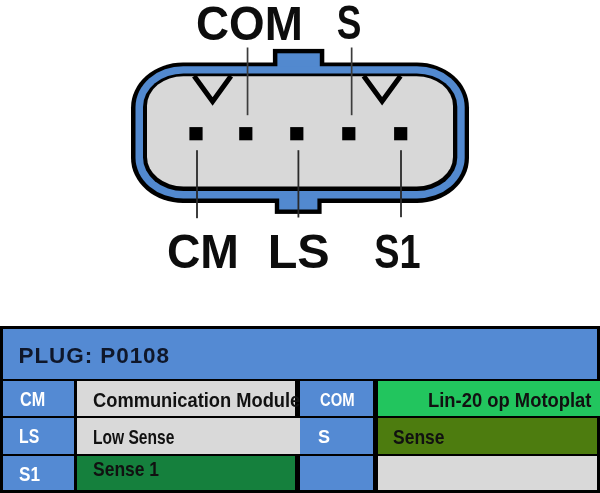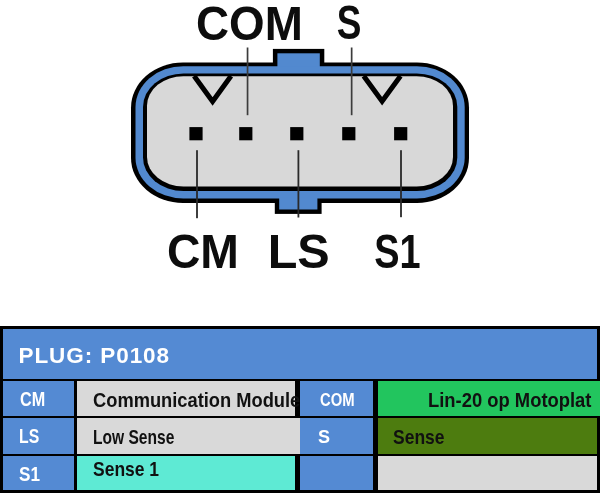--- a/index.html
+++ b/index.html
@@ -50,21 +50,21 @@
     <text x="0" y="0" font-size="48.4" text-anchor="middle" transform="translate(349.1,39.0) scale(0.764,1)">S</text>
     <text x="0" y="0" font-size="48.4" text-anchor="middle" transform="translate(202.9,268.2) scale(0.957,1)">CM</text>
     <text x="0" y="0" font-size="48.4" text-anchor="middle" transform="translate(298.7,268.2) scale(1.003,1)">LS</text>
     <text x="0" y="0" font-size="48.4" text-anchor="middle" transform="translate(397.3,268.2) scale(0.783,1)">S1</text>
   </g>
 </svg>
 
 <div class="abs" style="left:0;top:326.3px;width:600px;height:166.7px;background:#000;"></div>
 
 <div class="cell" style="left:3px;top:329px;width:594px;height:49.7px;background:#548ad3;">
-  <span style="margin-left:15.5px;font-size:22.5px;font-weight:bold;color:#ffffff;letter-spacing:0.92px;transform:translateY(1.8px);">PLUG: P0108</span>
+  <span style="margin-left:15.5px;font-size:22.5px;font-weight:bold;color:#0f172a;letter-spacing:0.92px;transform:translateY(1.8px);">PLUG: P0108</span>
 </div>
 
 <div class="cell" style="left:3px;top:381.3px;width:71.3px;height:34.5px;background:#548ad3;">
   <span style="margin-left:16.6px;font-size:19.5px;font-weight:bold;color:#fff;transform:translateY(0.5px) scaleX(0.83);">CM</span>
 </div>
 <div class="cell" style="left:77.3px;top:381.3px;width:217.3px;height:34.5px;background:#d9d9d9;">
   <span style="margin-left:15.9px;font-size:19.7px;font-weight:bold;color:#111;transform:translateY(1.8px) scaleX(0.929);">Communication Module</span>
 </div>
 <div class="cell" style="left:300px;top:381.3px;width:72.6px;height:34.5px;background:#548ad3;">
   <span style="margin-left:19.8px;font-size:18.6px;font-weight:bold;color:#fff;transform:translateY(0.9px) scaleX(0.797);">COM</span>
@@ -82,17 +82,17 @@
 <div class="cell" style="left:300px;top:418.3px;width:72.6px;height:35.3px;background:#548ad3;">
   <span style="margin-left:18.4px;font-size:18.6px;font-weight:bold;color:#fff;transform:translateY(0.9px) scaleX(0.97);">S</span>
 </div>
 <div class="cell" style="left:378px;top:418.3px;width:219px;height:35.3px;background:#4d7c0f;">
   <span style="margin-left:15.2px;font-size:19.7px;font-weight:bold;color:#111;transform:translateY(1.8px) scaleX(0.888);">Sense</span>
 </div>
 
 <div class="cell" style="left:3px;top:456.2px;width:71.3px;height:34.1px;background:#548ad3;">
   <span style="margin-left:15.6px;font-size:19.5px;font-weight:bold;color:#fff;transform:translateY(0.5px) scaleX(0.88);">S1</span>
 </div>
-<div class="cell" style="left:77.3px;top:456.2px;width:217.3px;height:34.1px;background:#5eead4;text-align:center;">
+<div class="cell" style="left:77.3px;top:456.2px;width:217.3px;height:34.1px;background:#15803d;text-align:center;">
   <span style="margin-left:15.9px;font-size:19.7px;font-weight:bold;color:#111;transform:translateY(-3.8px) scaleX(0.888);">Sense 1</span>
 </div>
 <div class="cell" style="left:300px;top:456.2px;width:72.6px;height:34.1px;background:#548ad3;"></div>
 <div class="cell" style="left:378px;top:456.2px;width:219px;height:34.1px;background:#d9d9d9;"></div>
 
 </body></html>

